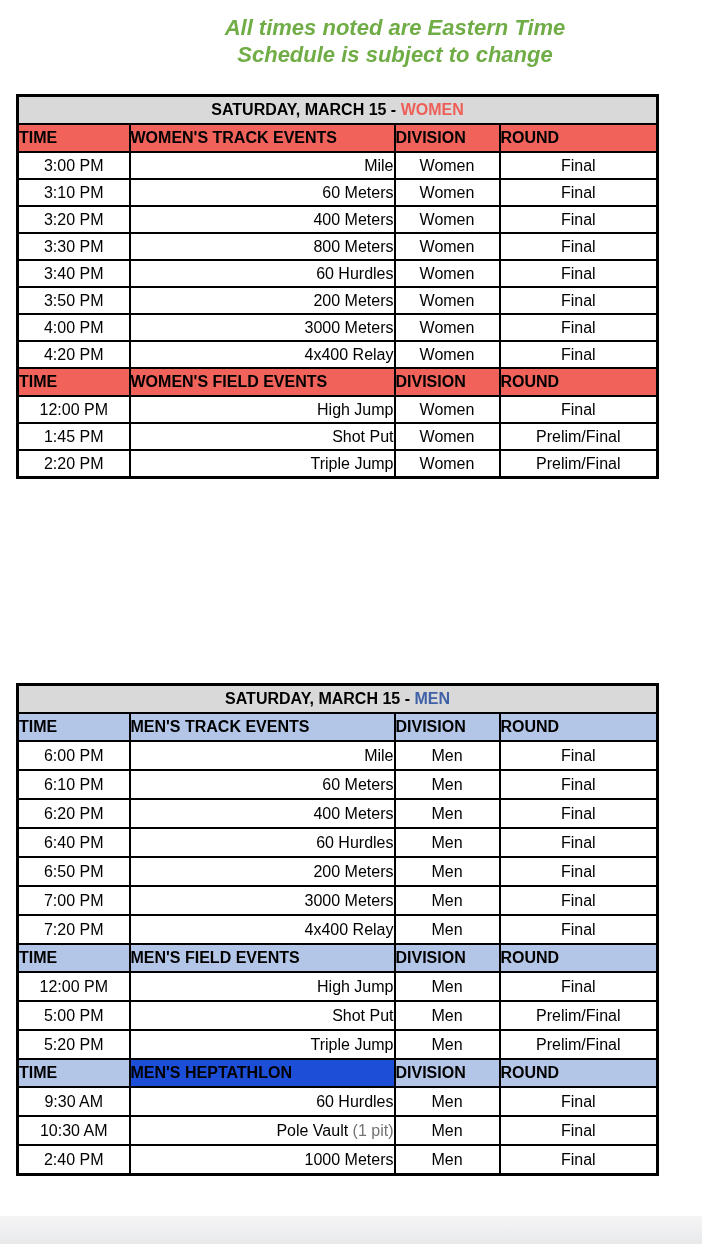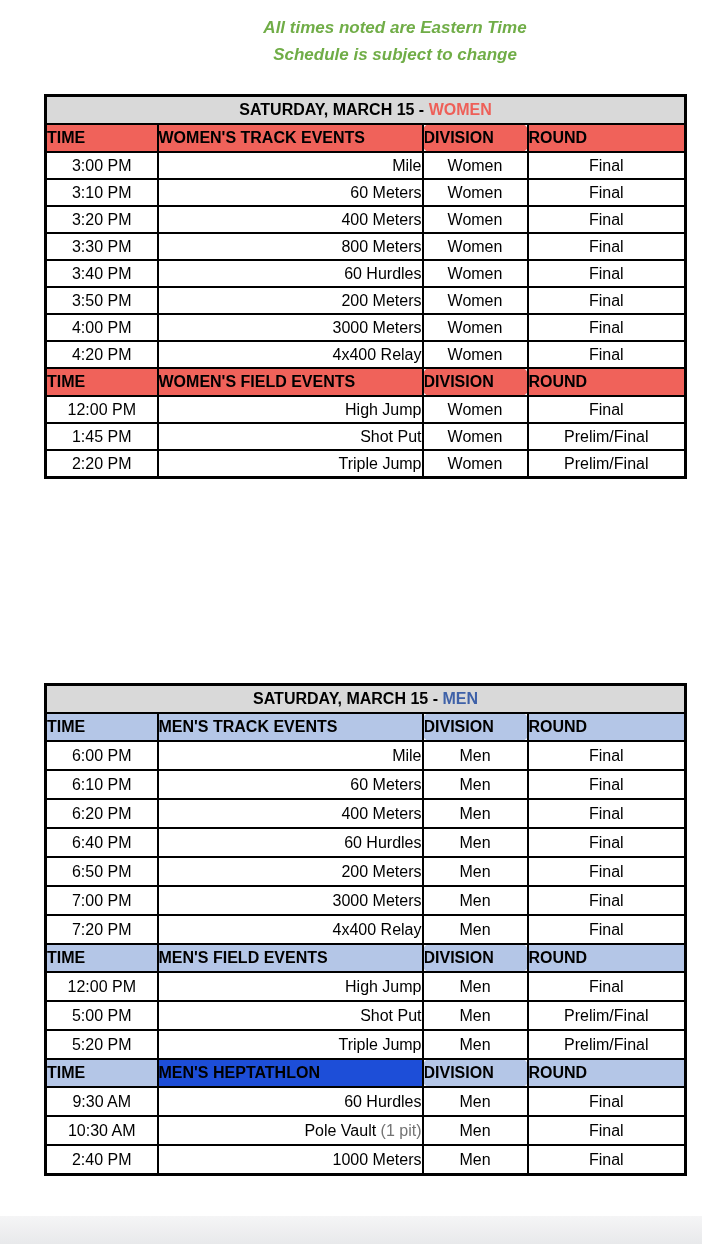--- a/index.html
+++ b/index.html
@@ -13,26 +13,26 @@
     font-family: "Liberation Sans", sans-serif;
     position: relative;
     overflow: hidden;
   }
   .notes {
     padding-top: 14px;
     padding-left: 88px;
     text-align: center;
     font-weight: bold;
     font-style: italic;
-    font-size: 17px;
+    font-size: 22px;
     line-height: 27px;
   }
   table.sched {
     border-collapse: collapse;
-    margin-left: 44px;
+    margin-left: 16px;
     width: 640px;
     table-layout: fixed;
     border: 3px solid #000;
   }
   table.sched td, table.sched th {
     border: 2px solid #000;
     padding: 0;
     font-size: 16px;
     vertical-align: middle;
     overflow: hidden;
@@ -50,21 +50,21 @@
   }
   tr.data-row td {
     background: #ffffff;
     height: 25px;
   }
   table.sched.men tr.data-row td {
     height: 27px;
   }
   .cell-time     { text-align: center; }
   .cell-event    { text-align: right; padding-left: 6px; }
-  .cell-division { text-align: center; border-radius: 7px; }
+  .cell-division { text-align: center; }
   .cell-round    { text-align: center; }
   table.sched.women { margin-top: 26px; }
   table.sched.men   { margin-top: 204px; }
   .event-note { font-weight: normal; }
   .bottom-strip {
     position: absolute;
     left: 0;
     bottom: 0;
     width: 702px;
     height: 28px;

